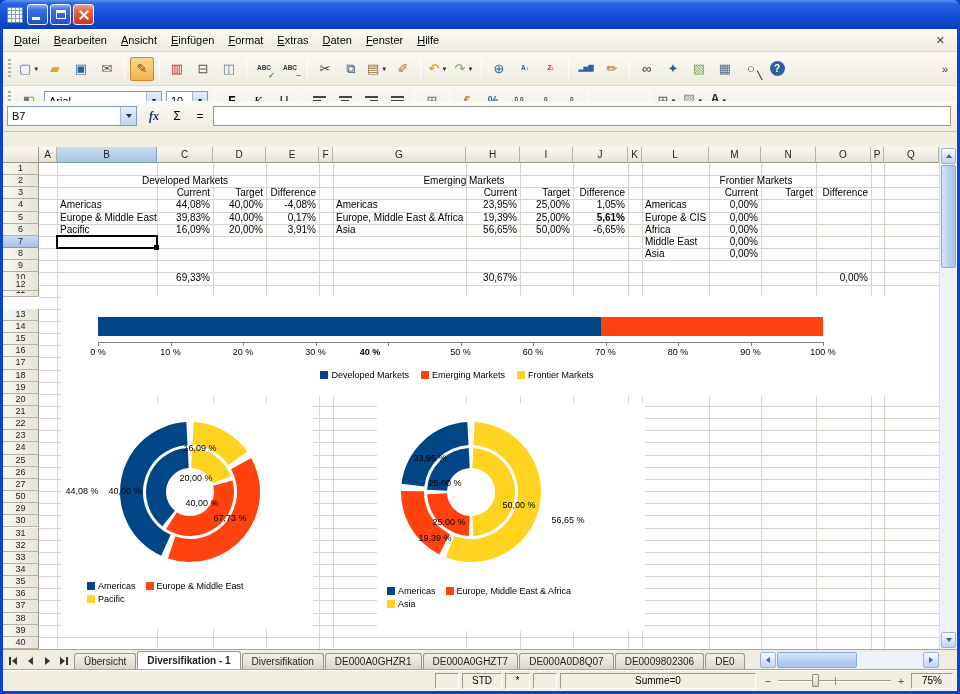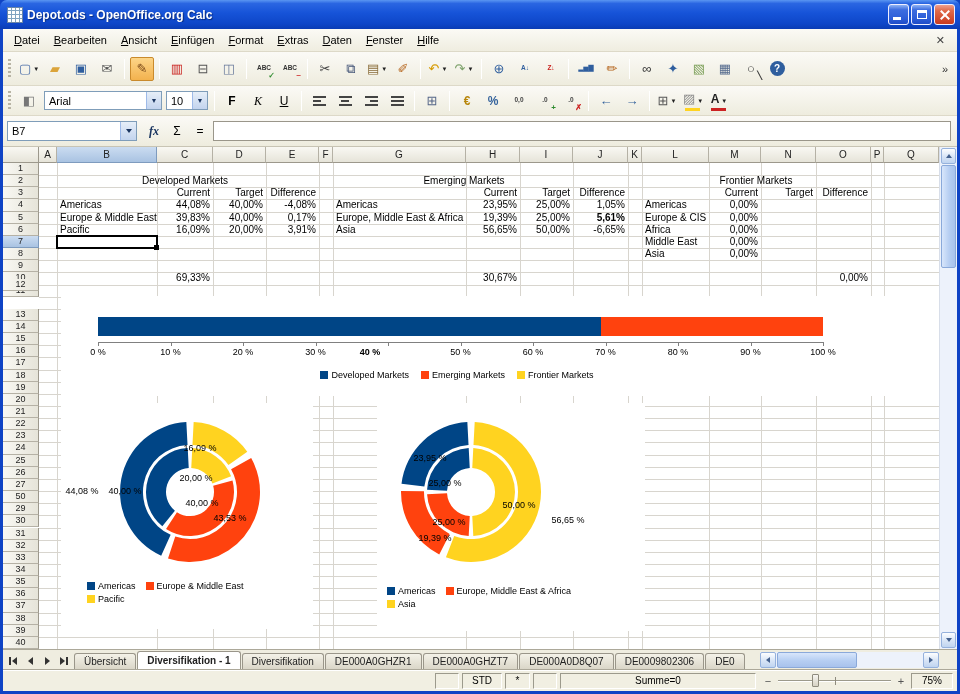--- a/index.html
+++ b/index.html
@@ -51,21 +51,21 @@
   .alic b.b1{top:1px;width:13px}.alic b.b3{top:9px;width:13px}
   .al-l b.b2{top:5px;width:8px}
   .al-c b.b2{top:5px;width:8px;left:2.5px}
   .al-r b.b2{top:5px;width:8px;left:5px}
   .al-j b.b2{top:5px;width:13px}
   .tb-combo{height:19px;background:#fff;border:1px solid #7F9DB9;display:inline-flex;align-items:center;margin:0 2px;position:relative}
   .combo-text{flex:1;font-size:11px;padding:0 4px;white-space:nowrap;overflow:hidden}
   .combo-dd{width:15px;height:100%;display:flex;align-items:center;justify-content:center;font-size:7px;color:#1a3560;
     background:linear-gradient(180deg,#E6EEF8,#C3D4EE);border-left:1px solid #9EBAE8;cursor:pointer}
   
-  .formulabar{position:absolute;left:0;top:87px;width:954px;height:31px;background:linear-gradient(180deg,#FBFAF6,#EEECDE);border-bottom:1px solid #C8C4B4}
+  .formulabar{position:absolute;left:0;top:72px;width:954px;height:31px;background:linear-gradient(180deg,#FBFAF6,#EEECDE);border-bottom:1px solid #C8C4B4}
   .namebox-wrap{position:absolute;left:4px;top:5px;width:130px;height:20px;border:1px solid #7F9DB9;background:#fff;display:flex}
   .namebox{flex:1;border:none;outline:none;font-size:11px;padding:0 4px;font-family:"Liberation Sans",sans-serif;min-width:0}
   .namebox-dd{width:16px;display:flex;align-items:center;justify-content:center;background:linear-gradient(180deg,#E6EEF8,#C3D4EE);border-left:1px solid #9EBAE8;cursor:pointer}
   .namebox-dd i{width:0;height:0;border:3px solid transparent;border-top:4px solid #1a3560;margin-top:3px}
   .fb-btn{position:absolute;top:5px;width:22px;height:20px;display:flex;align-items:center;justify-content:center;font-size:12px;cursor:pointer;color:#1a3560}
   .fb-btn.fx{font-style:italic;font-family:"Liberation Serif",serif;font-weight:bold}
   .fb-fx{left:140px}.fb-sum{left:163px;color:#000}.fb-eq{left:186px;color:#000}
   .formula-input{position:absolute;left:210px;top:5px;width:738px;height:20px;border:1px solid #9A968A;background:#fff;font-size:11px;padding:0 4px;font-family:"Liberation Sans",sans-serif}
   
   .grid{position:absolute;left:0;top:118px;width:936px;height:502px;background:#fff;overflow:hidden}
@@ -132,21 +132,20 @@
   .ztrack{position:relative;flex:1;height:2px;background:#9C9A8C;border-bottom:1px solid #fff;margin:0 3px;cursor:pointer}
   .ztick{position:absolute;left:50%;top:-3px;width:1px;height:8px;background:#8E8B7E}
   .zthumb{position:absolute;left:34px;top:-6px;width:7px;height:13px;background:linear-gradient(180deg,#F6F5F0,#D6D2C4);border:1px solid #8E8B7E;border-radius:1px;cursor:pointer}
 </style>
 </head>
 <body>
 
 <div class="window">
   <div class="titlebar">
     <span class="appicon"></span>
-    <span class="wtitle">Depot.ods - OpenOffice.org Calc</span>
     <span class="winbtns">
       <span class="wbtn">
           <i class="wmin"></i>
         </span>
       <span class="wbtn">
           <i class="wmax"></i>
         </span>
       <span class="wbtn wclose">
           <i class="wx a"></i>
           <i class="wx b"></i>
@@ -592,21 +591,21 @@
               <path d="M105.04,125.90 A44,44 0 0 0 171.50,77.61 L152.18,82.79 A24,24 0 0 1 115.93,109.13 Z" fill="#ff420e"></path>
               <path d="M170.08,73.23 A44,44 0 0 0 131.30,45.06 L130.26,65.03 A24,24 0 0 1 151.41,80.40 Z" fill="#ffd320"></path>
               <path d="M125.34,19.10 A70,70 0 0 0 100.18,152.79 L109.65,131.83 A47,47 0 0 1 126.54,42.06 Z" fill="#004586"></path>
               <path d="M107.01,155.46 A70,70 0 0 0 190.18,54.98 L170.08,66.16 A47,47 0 0 1 114.23,133.62 Z" fill="#ff420e"></path>
               <path d="M186.29,48.77 A70,70 0 0 0 132.66,19.10 L131.46,42.06 A47,47 0 0 1 167.46,61.99 Z" fill="#ffd320"></path>
             </svg>
             <span class="d-label" style="left: 64px; top: 88px;">40,00 %</span>
             <span class="d-label" style="left: 141px; top: 100px;">40,00 %</span>
             <span class="d-label" style="left: 135px; top: 75px;">20,00 %</span>
             <span class="d-label" style="left: 21px; top: 88px;">44,08 %</span>
-            <span class="d-label" style="left: 169px; top: 115px;">43,53 %</span>
+            <span class="d-label" style="left: 169px; top: 115px;">67,73 %</span>
             <span class="d-label" style="left: 139px; top: 45px;">16,09 %</span>
             <div class="legend" style="left: 26px; top: 178px;">
               <span class="legend-item" style="margin-right: 10px;">
                 <span class="legend-sq" style="background: rgb(0, 69, 134);"></span>
                 <span>Americas</span>
               </span>
               <span class="legend-item" style="margin-right: 10px;">
                 <span class="legend-sq" style="background: rgb(255, 66, 14);"></span>
                 <span>Europe &amp; Middle East</span>
               </span>

